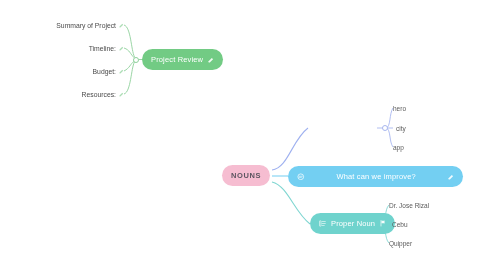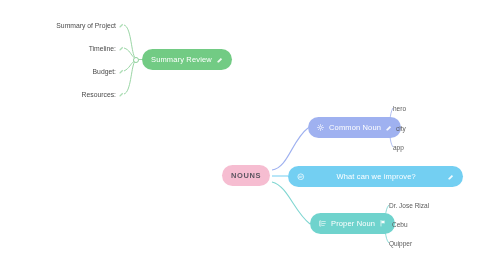--- a/index.html
+++ b/index.html
@@ -158,55 +158,32 @@
   <div class="node leaf left" style="left:36px; top:88px; width:88px;">
     <span class="leaf-left-text">Resources:</span>
     <span class="ic mini-note">
       <svg width="5" height="5" viewBox="0 0 10 10">
         <path d="M1 7.2 L6.6 1.6 L8.4 3.4 L2.8 9 L1 9 Z" fill="#9ed8a9"></path>
       </svg>
     </span>
   </div>
 
   <div class="node pill pill-green" style="left:142px; top:49px;">
-    <span class="label">Summary Review</span>
+    <span class="label">Project Review</span>
     <span class="ic">
       <svg width="6" height="6" viewBox="0 0 10 10">
         <path d="M1 7 L6.4 1.6 L8.4 3.6 L3 9 L1 9 Z" fill="#ffffff" opacity="0.9"></path>
       </svg>
     </span>
   </div>
 
   <div class="node pill pill-pink" style="left:222px; top:165px;">
     <span class="label">NOUNS</span>
   </div>
 
-  <div class="node pill pill-periwinkle" style="left:308px; top:117px;">
-    <span class="ic">
-      <svg width="7" height="7" viewBox="0 0 12 12">
-        <circle cx="6" cy="6" r="2" fill="none" stroke="#ffffff" stroke-width="1.2"></circle>
-        <g stroke="#ffffff" stroke-width="1.1" stroke-linecap="round">
-          <line x1="6" y1="0.8" x2="6" y2="2.4"></line>
-          <line x1="6" y1="9.6" x2="6" y2="11.2"></line>
-          <line x1="0.8" y1="6" x2="2.4" y2="6"></line>
-          <line x1="9.6" y1="6" x2="11.2" y2="6"></line>
-          <line x1="2.3" y1="2.3" x2="3.4" y2="3.4"></line>
-          <line x1="8.6" y1="8.6" x2="9.7" y2="9.7"></line>
-          <line x1="9.7" y1="2.3" x2="8.6" y2="3.4"></line>
-          <line x1="3.4" y1="8.6" x2="2.3" y2="9.7"></line>
-        </g>
-      </svg>
-    </span>
-    <span class="label">Common Noun</span>
-    <span class="ic">
-      <svg width="6" height="6" viewBox="0 0 10 10">
-        <path d="M1 7 L6.4 1.6 L8.4 3.6 L3 9 L1 9 Z" fill="#ffffff" opacity="0.9"></path>
-      </svg>
-    </span>
-  </div>
 
   <div class="node leaf right" style="left:393px; top:102px;">
     <span>hero</span>
   </div>
   <div class="node leaf right" style="left:396px; top:122px;">
     <span>city</span>
   </div>
   <div class="node leaf right" style="left:393px; top:141px;">
     <span>app</span>
   </div>

